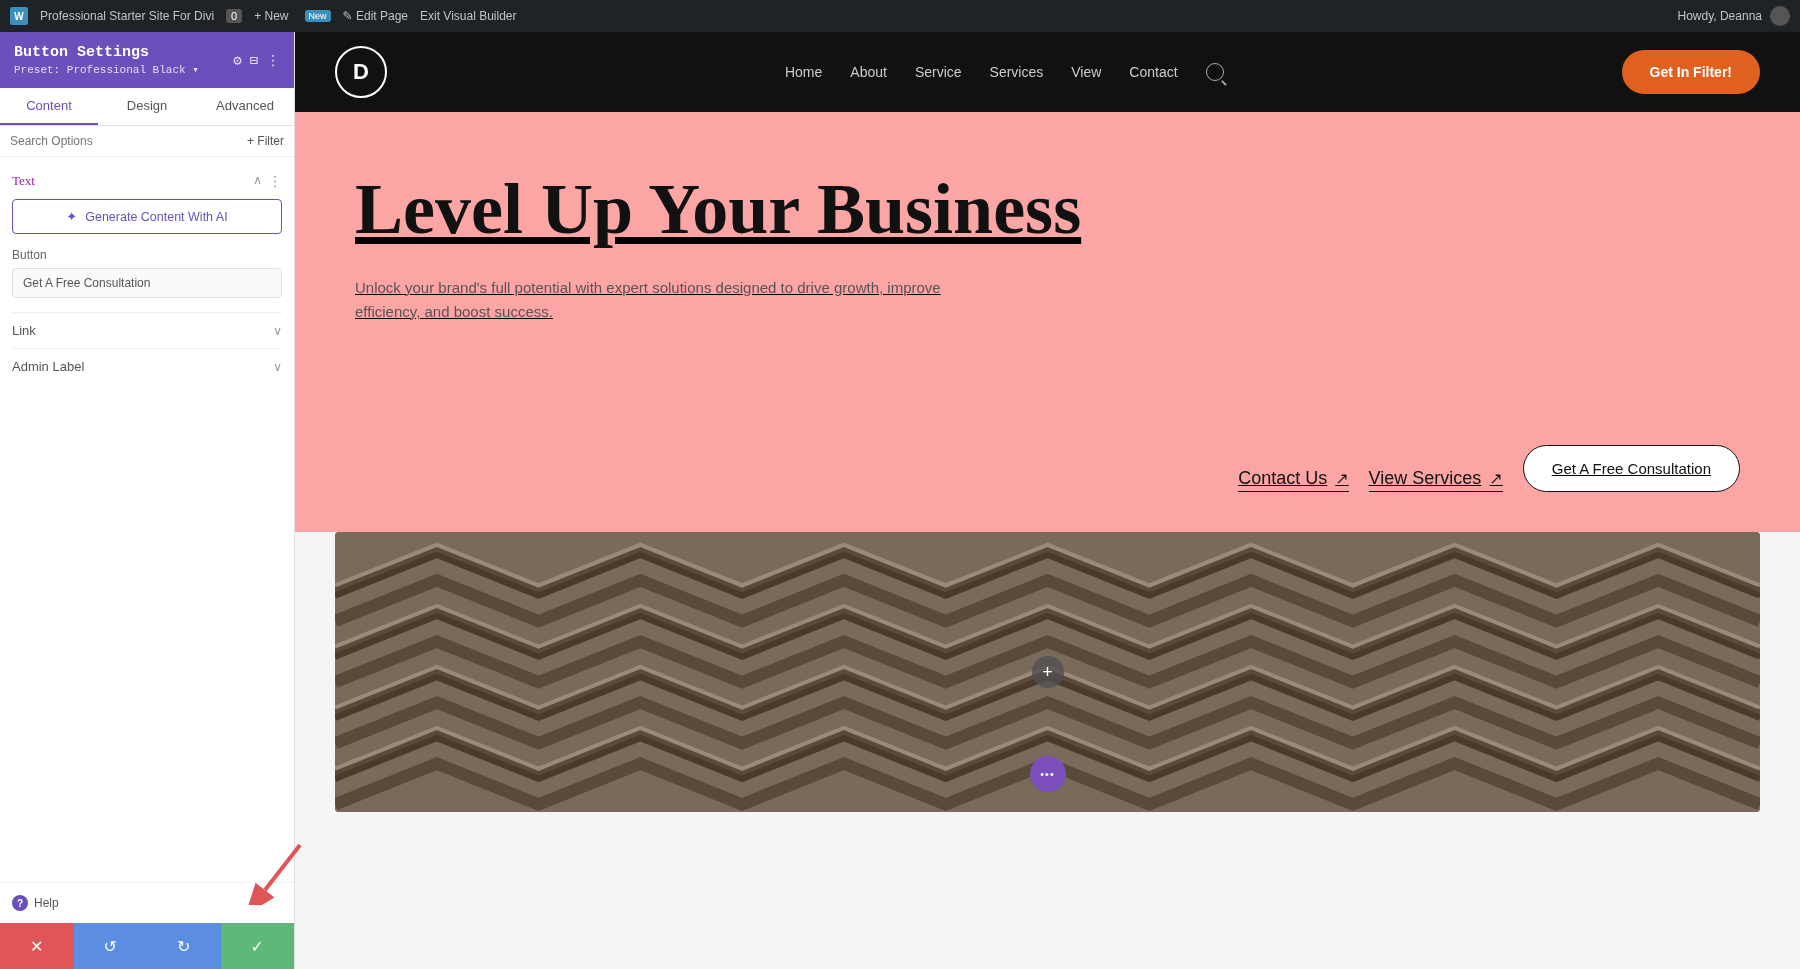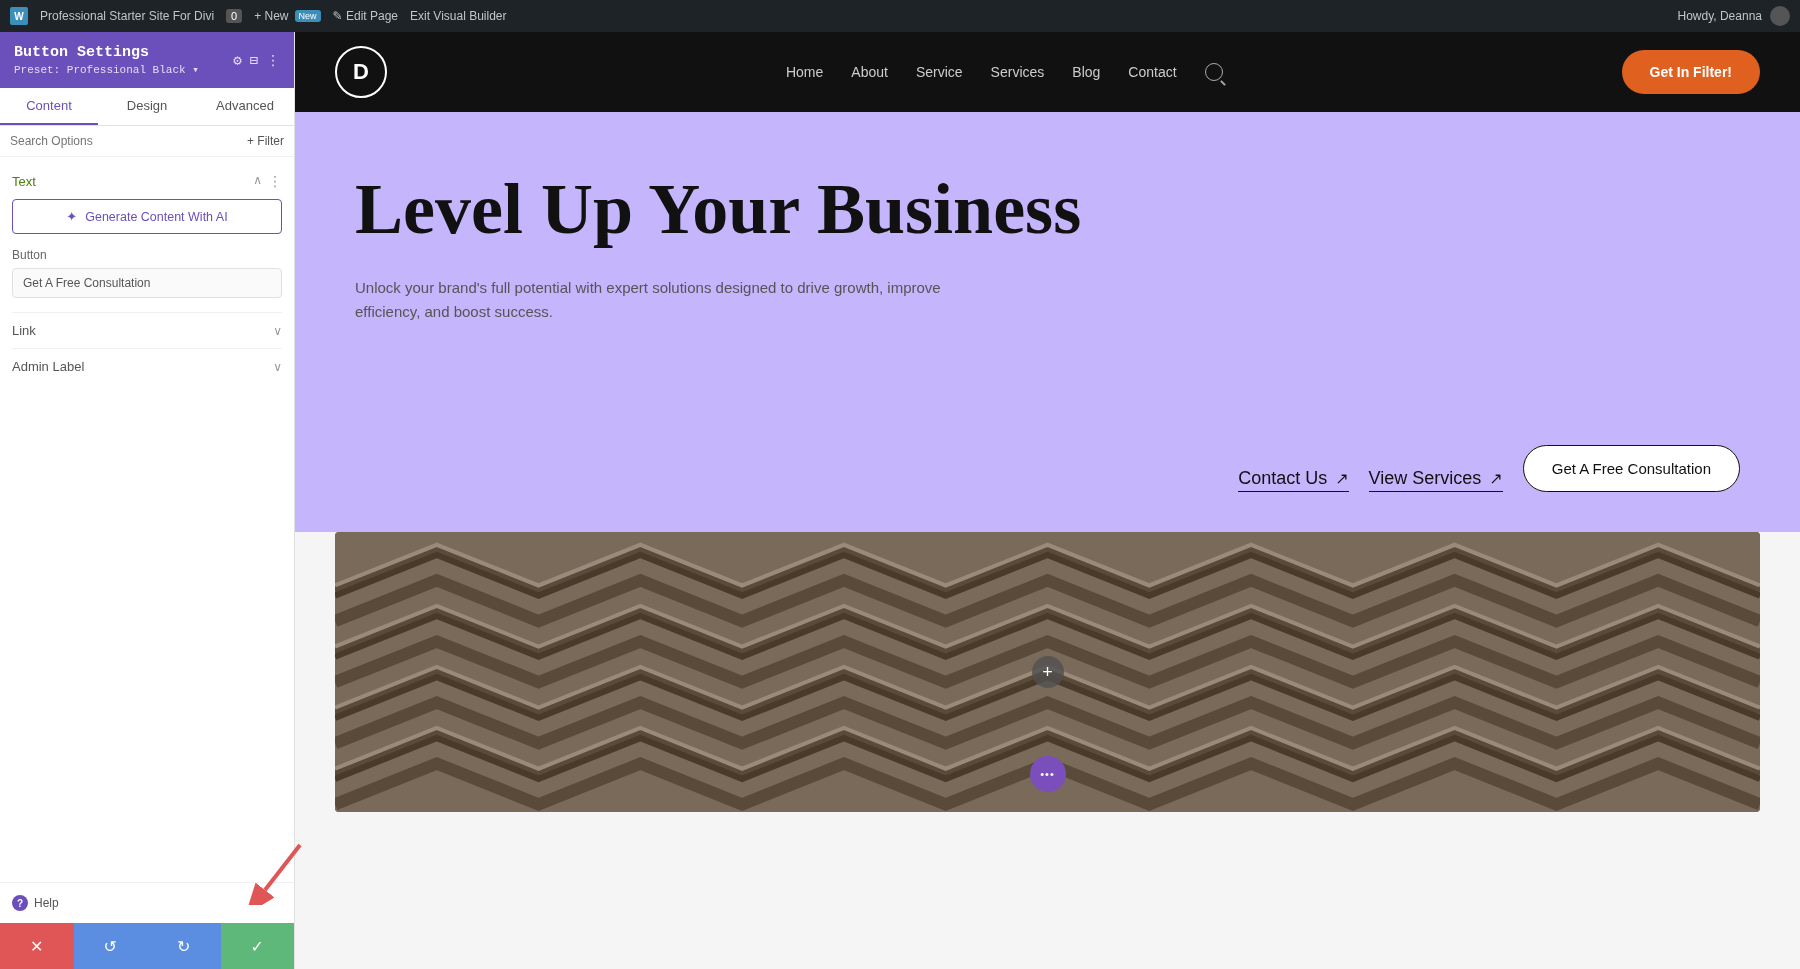--- a/index.html
+++ b/index.html
@@ -40,21 +40,21 @@
       gap: 8px;
       color: #c3c4c7;
       font-size: 12px;
     }
     .admin-bar-new-badge {
       background: #3d8fbb;
       color: white;
       font-size: 9px;
       padding: 1px 4px;
       border-radius: 3px;
-      margin-left: 2px;
+      margin-left: 12px;
     }
     .comment-bubble {
       background: #555;
       color: white;
       border-radius: 3px;
       padding: 1px 5px;
       font-size: 11px;
     }
     .admin-bar-avatar {
       width: 20px; height: 20px;
@@ -162,21 +162,22 @@
     .section-header {
       display: flex;
       align-items: center;
       justify-content: space-between;
       margin-bottom: 10px;
       margin-top: 4px;
     }
     .section-title {
       font-size: 13px;
       font-weight: 500;
-      color: #4d7c0f;
+      color: #a21caf;
+      font-family: Liberation Serif, serif;
     }
     .section-actions {
       display: flex;
       gap: 6px;
     }
     .section-chevron {
       font-size: 12px;
       color: #999;
       cursor: pointer;
     }
@@ -359,25 +360,26 @@
       border: none;
       padding: 14px 28px;
       border-radius: 30px;
       font-size: 14px;
       font-weight: 600;
       cursor: pointer;
     }
 
     
     .hero-section {
-      background: #c4b5fd;
+      background: #fca5a5;
       padding: 60px 60px 40px 60px;
       display: flex;
       position: relative;
       min-height: 420px;
+      text-decoration: underline;
     }
     .hero-left {
       flex: 1;
     }
     .hero-title {
       font-size: 72px;
       font-weight: 700;
       color: #111;
       line-height: 1.05;
       margin-bottom: 28px;
@@ -590,21 +592,21 @@
       <div class="logo-circle">
         <span>D</span>
       </div>
     </div>
 
     <nav class="site-nav">
       <a class="nav-item">Home</a>
       <a class="nav-item">About</a>
       <a class="nav-item">Service</a>
       <a class="nav-item">Services</a>
-      <a class="nav-item">Blog</a>
+      <a class="nav-item">View</a>
       <a class="nav-item">Contact</a>
       <div class="nav-search"></div>
     </nav>
 
     <button class="get-in-touch-btn">Get In Filter!</button>
   </div>
 
   <div class="hero-section">
     <div class="hero-left">
       <h1 class="hero-title">Level Up Your Business</h1>

